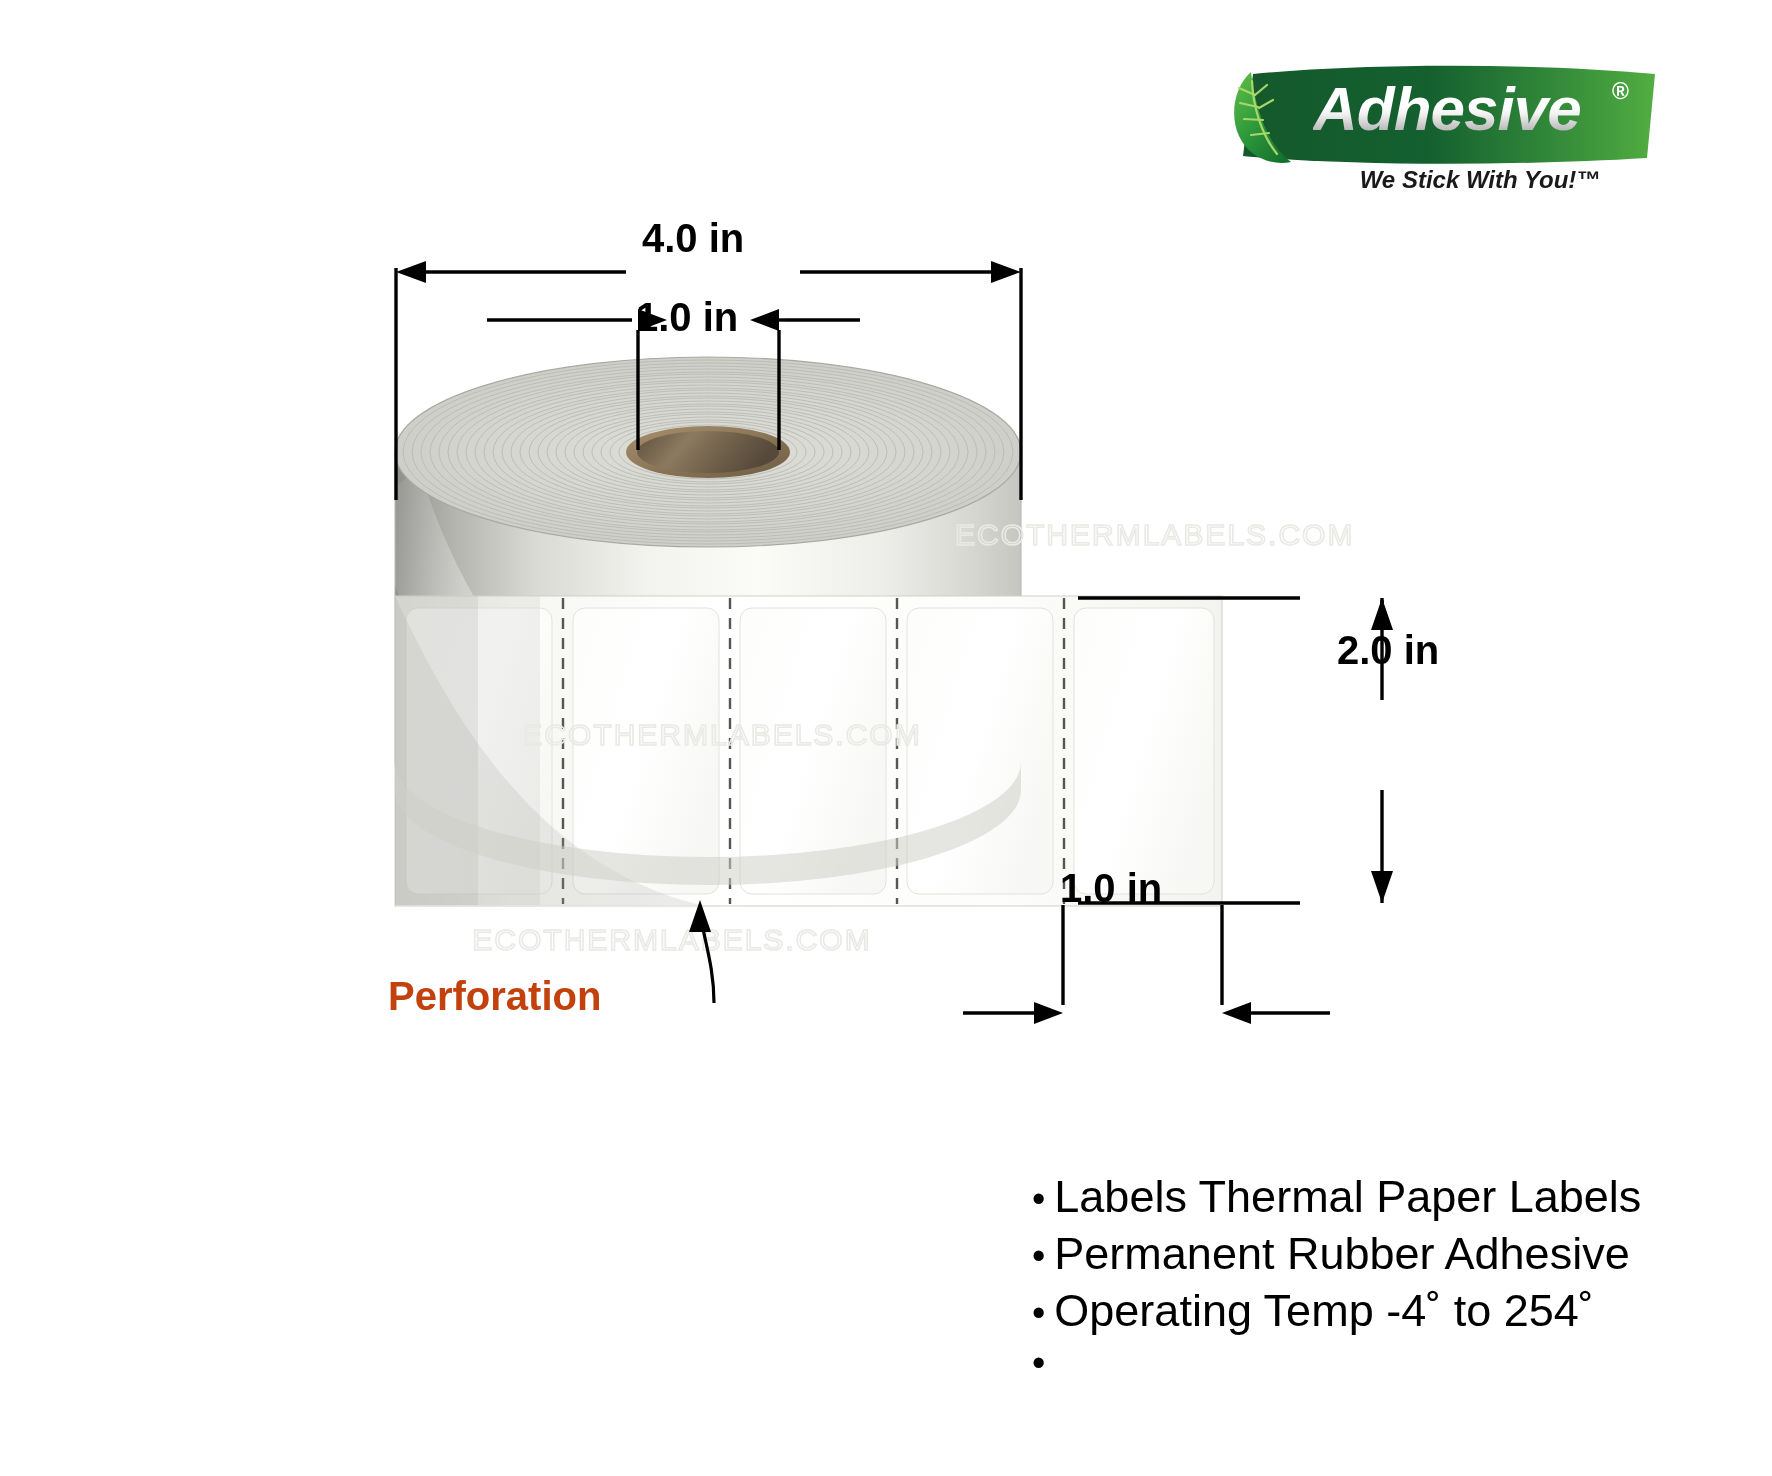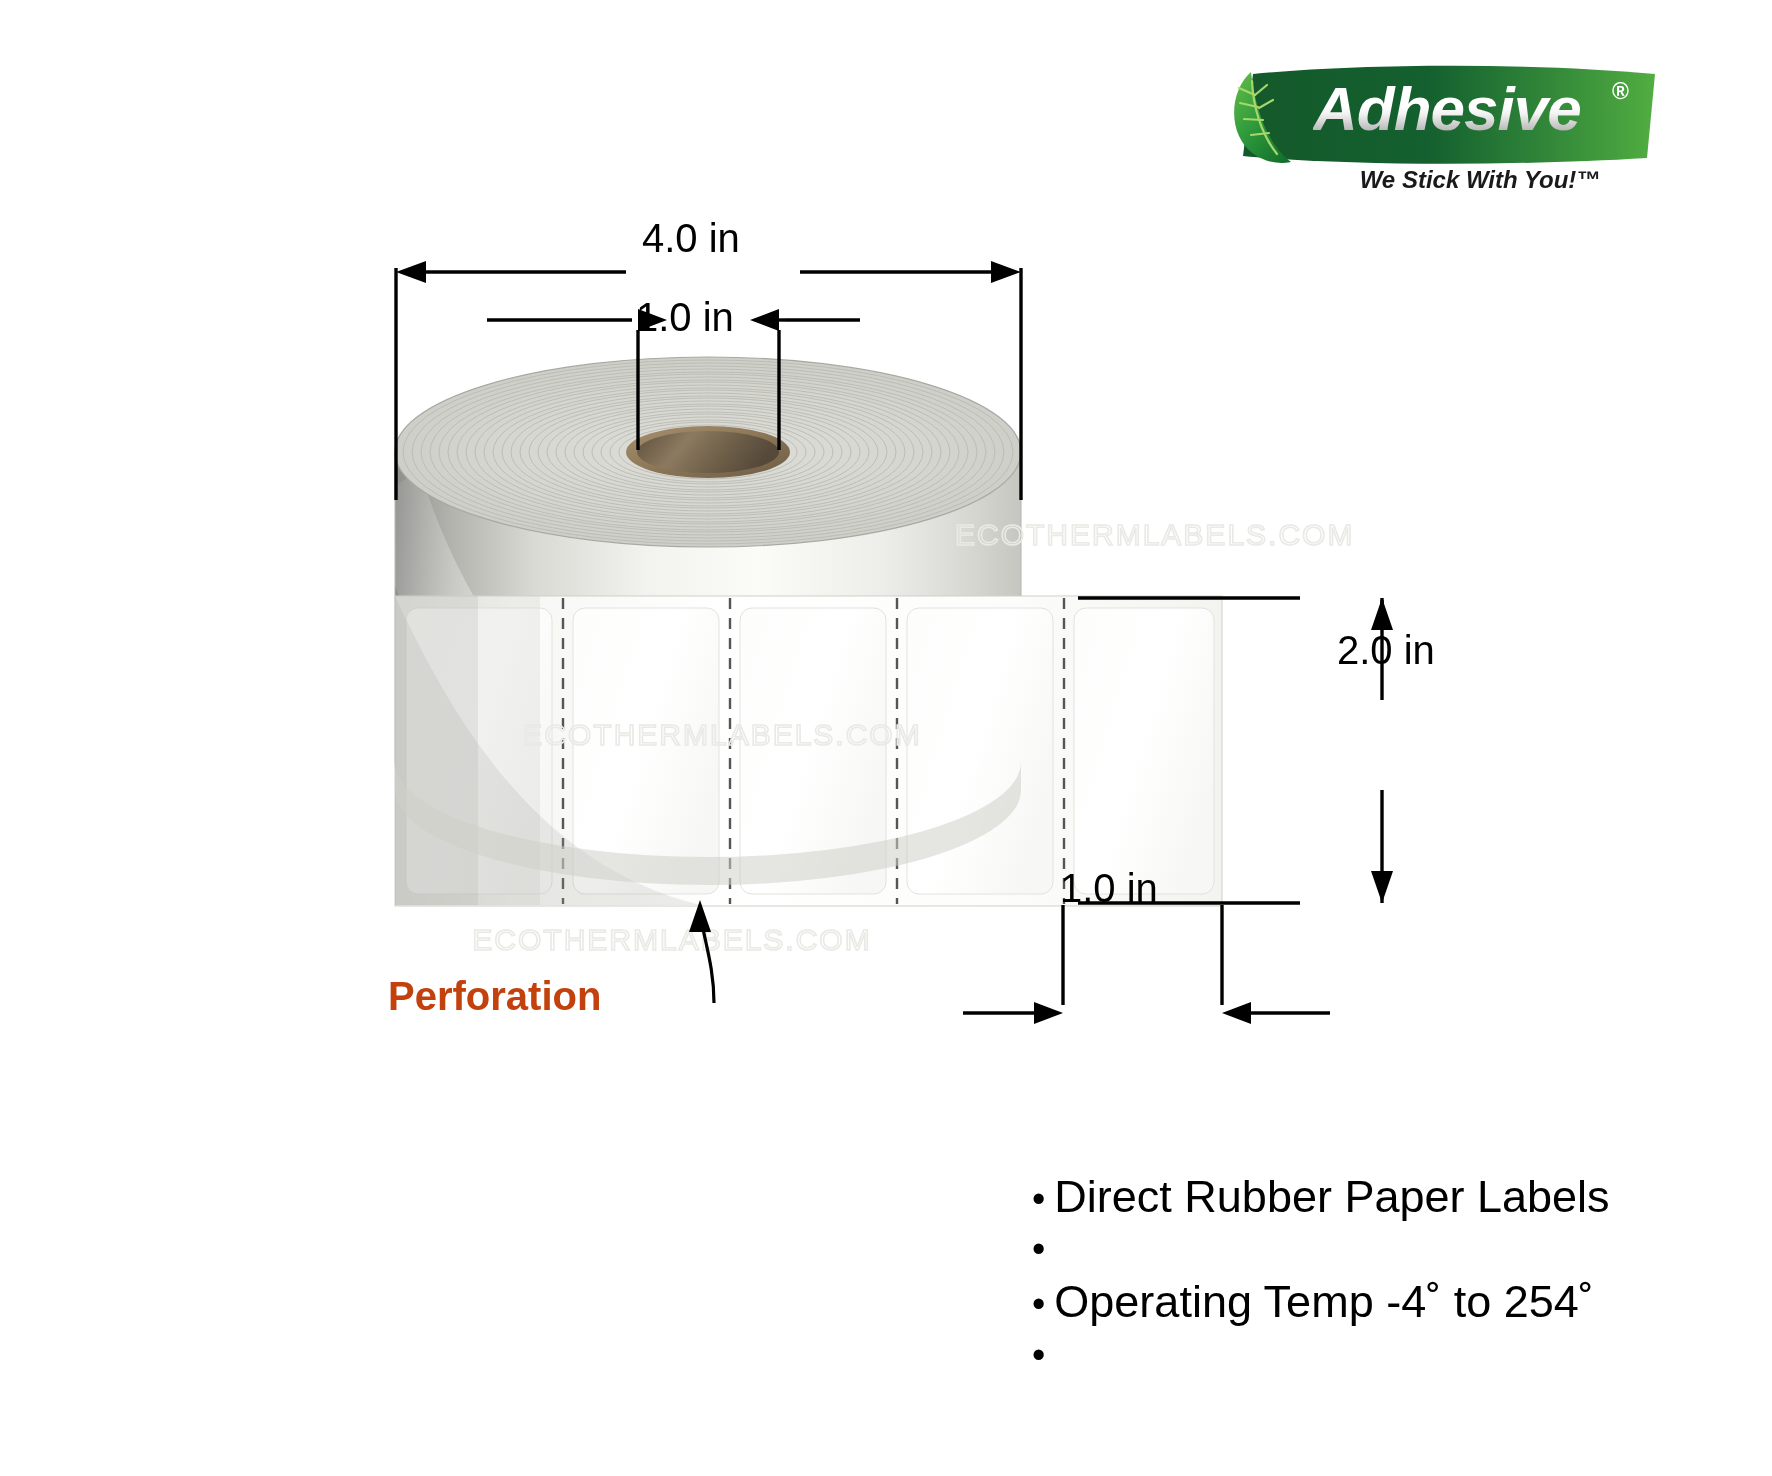--- a/index.html
+++ b/index.html
@@ -73,21 +73,21 @@
   #roll-art {
     position: absolute;
     left: 0;
     top: 0;
   }
 
   
   .dim-text {
     position: absolute;
     font-size: 40px;
-    font-weight: normal;
+    font-weight: bold;
     color: #000000;
     white-space: nowrap;
     line-height: 1;
   }
   #dim-width-text  { left: 642px;  top: 218px; }
   #dim-core-text   { left: 636px;  top: 297px; }
   #dim-height-text { left: 1337px; top: 630px; }
   #dim-label-text  { left: 1060px; top: 868px; }
 
   #perforation-label {
@@ -339,24 +339,25 @@
 
   <div class="dim-text" id="dim-width-text">4.0 in</div>
   <div class="dim-text" id="dim-core-text">1.0 in</div>
   <div class="dim-text" id="dim-height-text">2.0 in</div>
   <div class="dim-text" id="dim-label-text">1.0 in</div>
   <div id="perforation-label">Perforation</div>
 
   <div id="features">
     <div class="feature-row">
       <span class="feature-bullet">•</span>
-      <span>Direct Rubber Paper Labels</span>
+      <span>Labels Thermal Paper Labels</span>
     </div>
     <div class="feature-row">
       <span class="feature-bullet">•</span>
+      <span>Permanent Rubber Adhesive</span>
     </div>
     <div class="feature-row">
       <span class="feature-bullet">•</span>
       <span>Operating Temp -4˚ to 254˚</span>
     </div>
     <div class="feature-row">
       <span class="feature-bullet">•</span>
     </div>
   </div>
 

